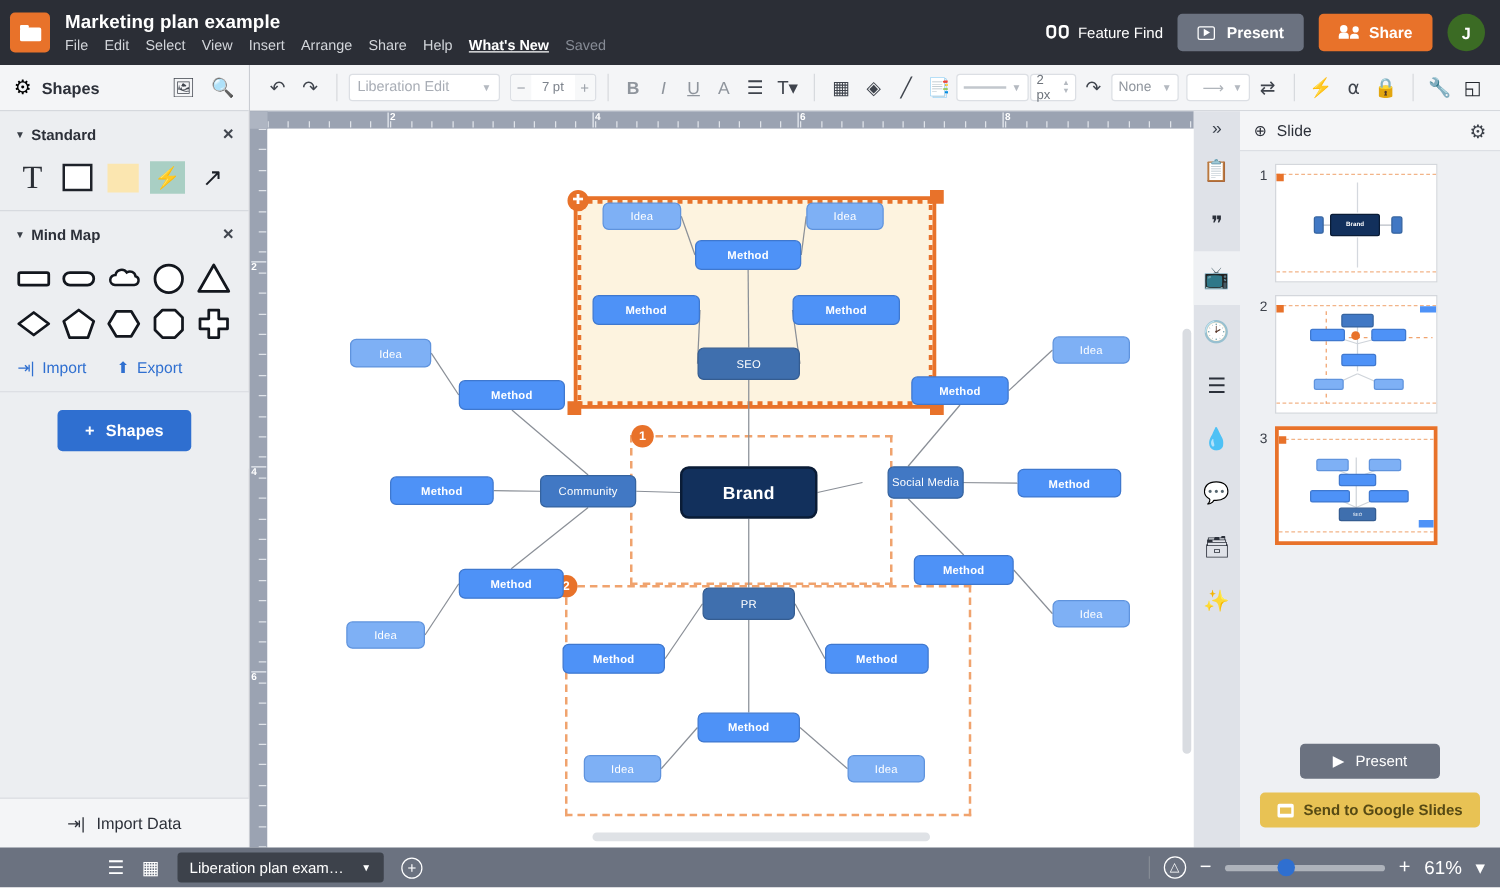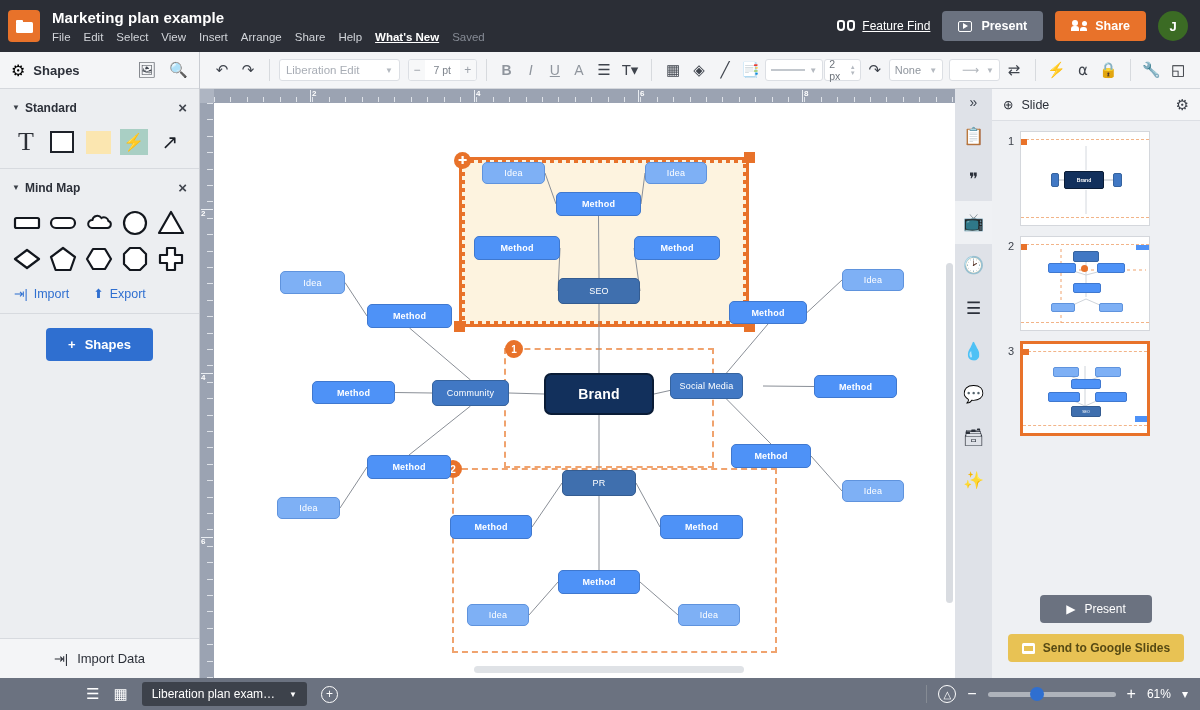--- a/index.html
+++ b/index.html
@@ -34,21 +34,21 @@
     line-height: 18px;
   }
   .menu-row { display: flex; align-items: center; gap: 13px; margin-top: 3px; }
   .menu-item {
     color: #d2d5da; font-size: 11.5px; line-height: 14px; cursor: default;
   }
   .menu-item.underlined { color:#fff; text-decoration: underline; font-weight: bold; }
   .menu-item.saved { color: #868b95; }
 
   .top-right { margin-left: auto; display: flex; align-items: center; gap: 12px; margin-right: 12px; }
-  .feature-find { display:flex; align-items:center; gap:7px; color:#fff; font-size:12px;text-decoration:underline; }
+  .feature-find { display:flex; align-items:center; gap:7px; color:#fff; font-size:12px; }
   .binocular { width:18px; height:12px; position:relative; }
   .binocular i {
     position:absolute; top:0; width:8px; height:11px; border:2px solid #fff;
     border-radius: 4px 4px 5px 5px; box-sizing:border-box;
   }
   .binocular i.l { left:0; } .binocular i.r { right:0; }
   .btn-present {
     background:#6b7280; color:#fff; font-size:12.5px; font-weight:bold;
     padding:8px 16px; border-radius:4px; display:flex; align-items:center; gap:9px;
     border:none; cursor:pointer;
@@ -237,21 +237,21 @@
   .tab-chip { background:#3d424b; color:#fff; font-size:12px; border-radius:3px; padding:5px 10px;
     display:flex; align-items:center; gap:14px; cursor:pointer; }
   .tab-chip .cv { font-size:8px; }
   .plus-circle { width:17px; height:17px; border-radius:50%; border:1.6px solid #fff; color:#fff;
     font-size:12px; display:flex; align-items:center; justify-content:center; line-height:12px; }
   .bb-right { margin-left:auto; display:flex; align-items:center; gap:11px; margin-right:12px; }
   .zoom-fit { width:18px; height:18px; border-radius:50%; border:1.6px solid #fff; color:#fff;
     font-size:10px; display:flex; align-items:center; justify-content:center; }
   .zoom-slider { width:128px; height:5px; background:#aeb3bb; border-radius:3px; position:relative; }
   .zoom-knob { position:absolute; left:42px; top:-4.5px; width:14px; height:14px; border-radius:50%; background:#2f6fd0; }
-  .zoom-val { color:#fff; font-size:12px; }
+  .zoom-val { color:#fff; font-size:15px; }
   .zoom-sign { color:#fff; font-size:16px; line-height:14px; }
   .bb-sep { width:1px; height:18px; background:#858b94; }
 </style>
 </head>
 <body>
 
 <div id="app">
 
   <div class="topbar">
     <div class="app-logo">
@@ -595,21 +595,21 @@
           <div class="node n-idea" style="left: 431px; top: 59px; width: 62px; height: 22px;">Idea</div>
           <div class="node n-method" style="left: 342px; top: 89px; width: 85px; height: 24px;">Method</div>
           <div class="node n-method" style="left: 260px; top: 133px; width: 86px; height: 24px;">Method</div>
           <div class="node n-method" style="left: 420px; top: 133px; width: 86px; height: 24px;">Method</div>
           <div class="node n-sub" style="left: 344px; top: 175px; width: 82px; height: 26px;">SEO</div>
           <div class="node n-idea" style="left: 66px; top: 168px; width: 65px; height: 23px;">Idea</div>
           <div class="node n-method" style="left: 153px; top: 201px; width: 85px; height: 24px;">Method</div>
           <div class="node n-method" style="left: 98px; top: 278px; width: 83px; height: 23px;">Method</div>
           <div class="node n-branch" style="left: 218px; top: 277px; width: 77px; height: 26px;">Community</div>
           <div class="node n-root" style="left: 330px; top: 270px; width: 110px; height: 42px;">Brand</div>
-          <div class="node n-branch" style="left: 456px; top: 270px; width: 73px; height: 26px;">Social Media</div>
+          <div class="node n-branch" style="left: 496px; top: 270px; width: 61px; height: 26px;">Social Media</div>
           <div class="node n-method" style="left: 515px; top: 198px; width: 78px; height: 23px;">Method</div>
           <div class="node n-idea" style="left: 628px; top: 166px; width: 62px; height: 22px;">Idea</div>
           <div class="node n-method" style="left: 600px; top: 272px; width: 83px; height: 23px;">Method</div>
           <div class="node n-method" style="left: 517px; top: 341px; width: 80px; height: 24px;">Method</div>
           <div class="node n-idea" style="left: 628px; top: 377px; width: 62px; height: 22px;">Idea</div>
           <div class="node n-method" style="left: 153px; top: 352px; width: 84px; height: 24px;">Method</div>
           <div class="node n-idea" style="left: 63px; top: 394px; width: 63px; height: 22px;">Idea</div>
           <div class="node n-sub" style="left: 348px; top: 367px; width: 74px; height: 26px;">PR</div>
           <div class="node n-method" style="left: 236px; top: 412px; width: 82px; height: 24px;">Method</div>
           <div class="node n-method" style="left: 446px; top: 412px; width: 83px; height: 24px;">Method</div>

